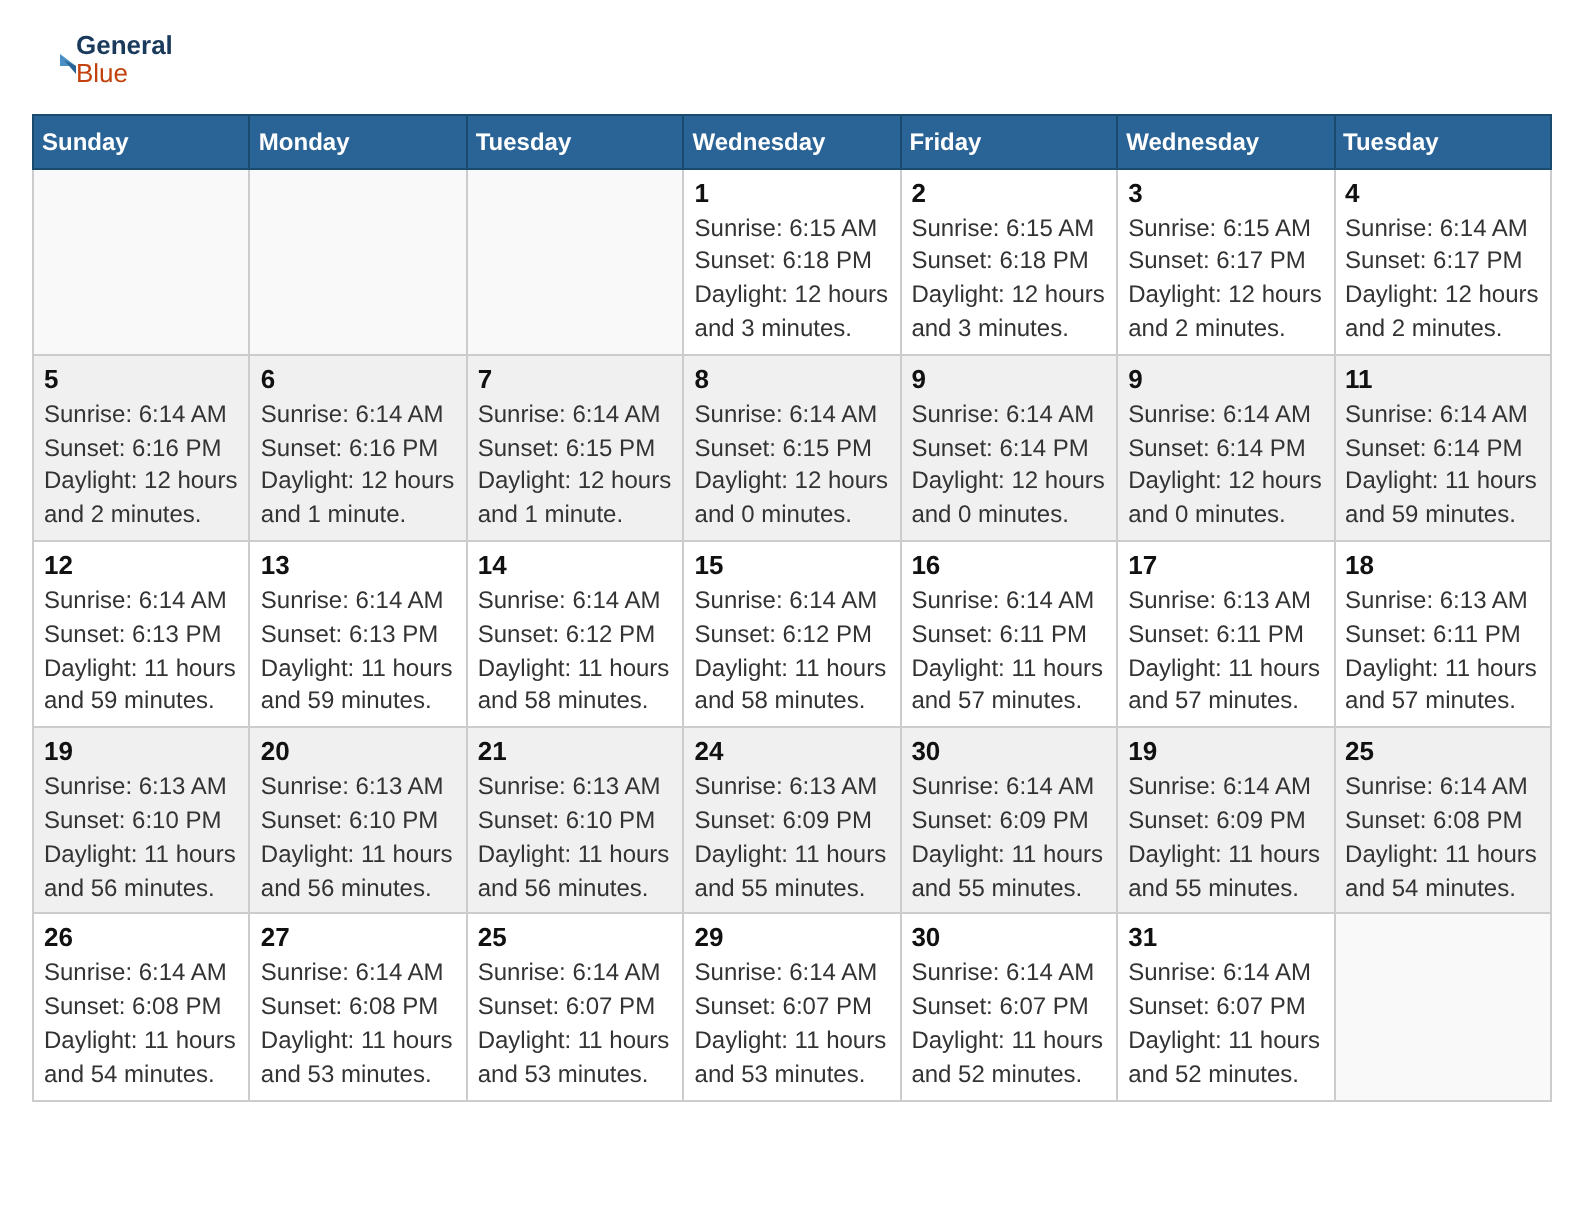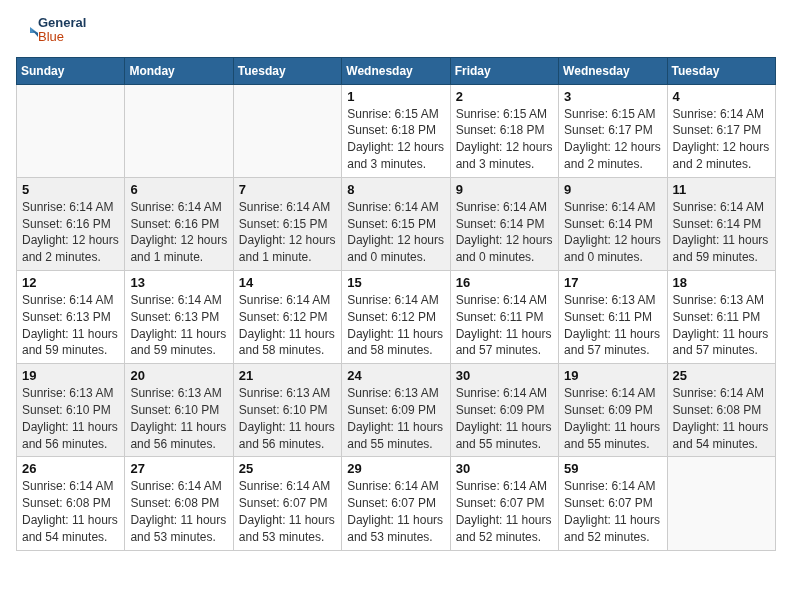--- a/index.html
+++ b/index.html
@@ -297,21 +297,21 @@
 Sunset: 6:07 PM
 Daylight: 11 hours and 53 minutes.</div>
         </td>
         <td>
           <div class="day-num">30</div>
           <div class="cell-text" style="white-space: pre-line;">Sunrise: 6:14 AM
 Sunset: 6:07 PM
 Daylight: 11 hours and 52 minutes.</div>
         </td>
         <td>
-          <div class="day-num">59</div>
+          <div class="day-num">31</div>
           <div class="cell-text" style="white-space: pre-line;">Sunrise: 6:14 AM
 Sunset: 6:07 PM
 Daylight: 11 hours and 52 minutes.</div>
         </td>
         <td class="empty"></td>
       </tr>
     </tbody>
 </table>
 
 </body></html>

